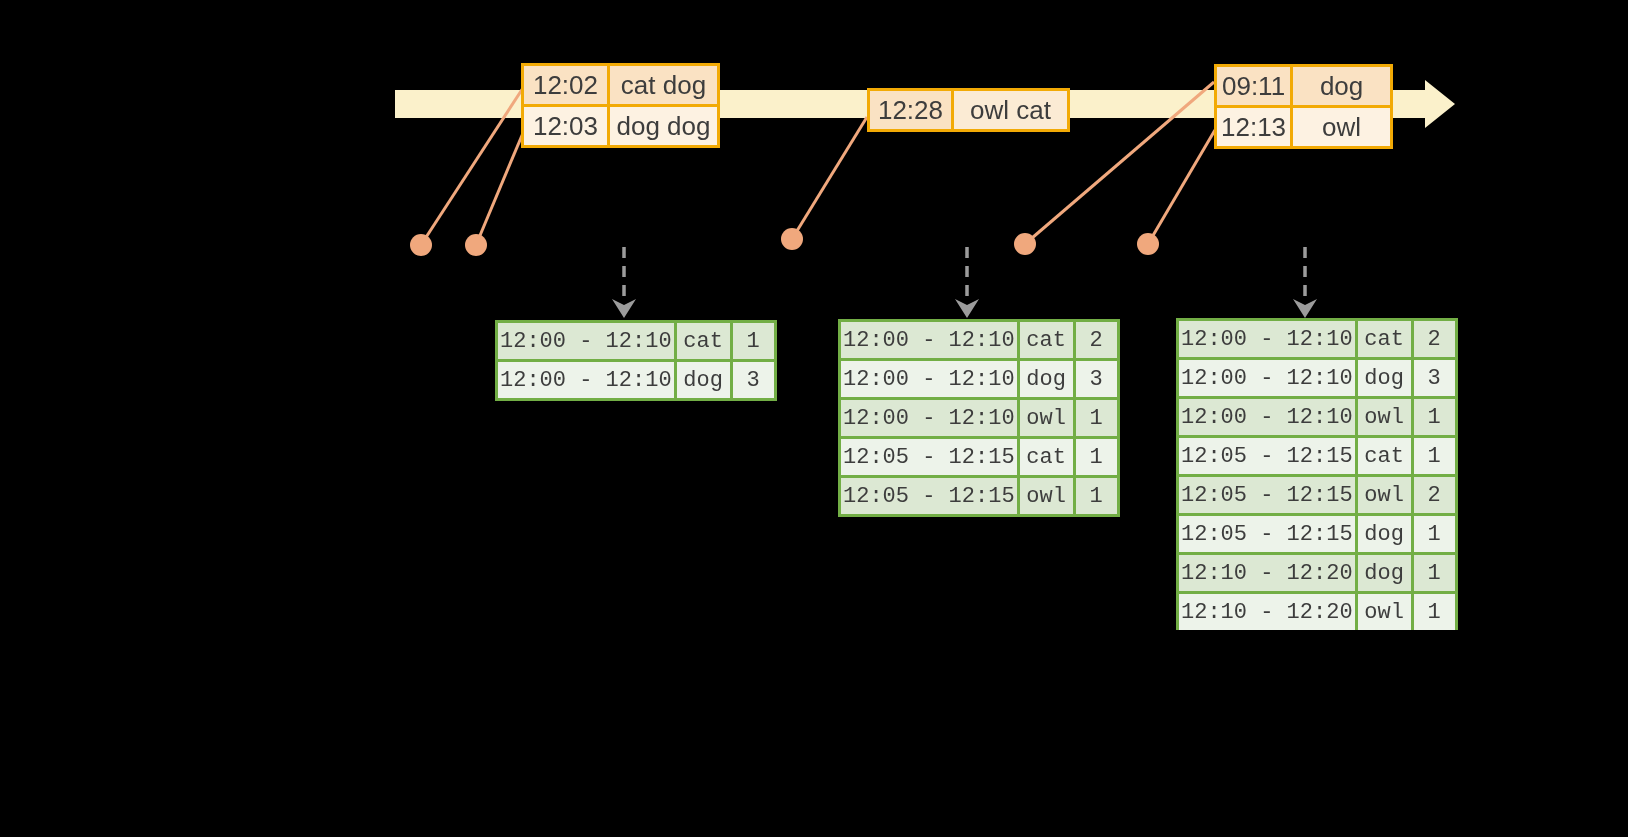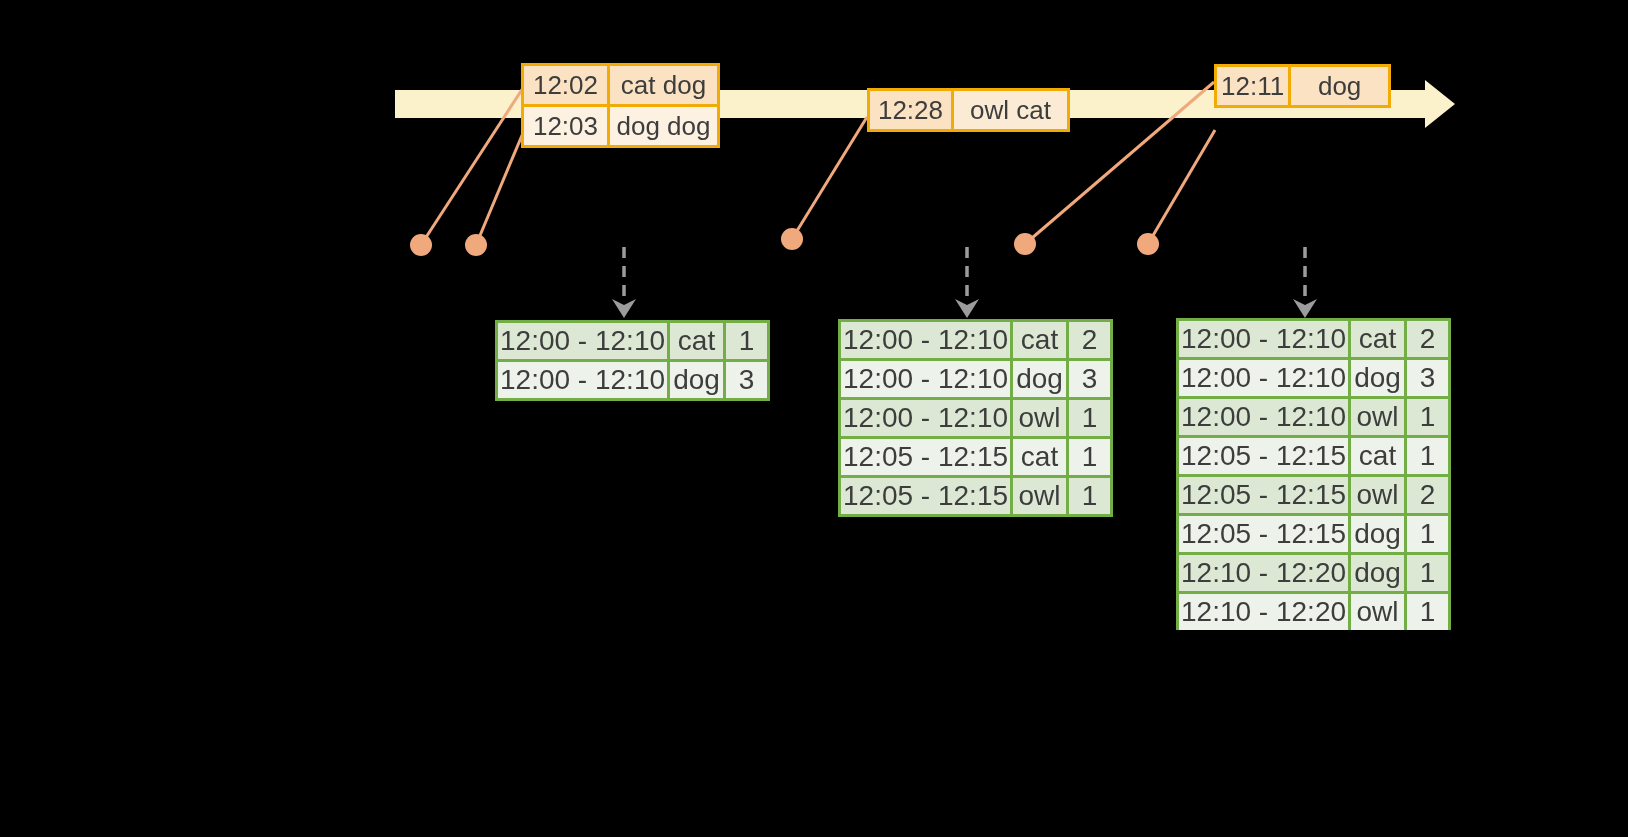--- a/index.html
+++ b/index.html
@@ -38,21 +38,21 @@
   .event-table td.mid{background:var(--event-row-mid);text-align:center;}
   .event-table td.light{background:var(--event-row-light);margin-left:24px;}
 
   #event-t1{left:521px;top:63px;}
   #event-t1 .c-time{width:86px;} #event-t1 .c-word{width:110px;}
   #event-t2{left:867px;top:88px;}
   #event-t2 .c-time{width:84px;} #event-t2 .c-word{width:116px;}
   #event-t3{left:1214px;top:64px;}
   #event-t3 .c-time{width:74px;} #event-t3 .c-word{width:100px;}
 
-  .result-table{font-size:28px;}
+  .result-table{font-size:22px;font-family:Liberation Mono, monospace;}
   .result-table td{border:3px solid var(--result-border);height:36px;padding:0 2px;}
   .result-table tr:nth-child(odd) td{background:var(--result-row-dark);}
   .result-table tr:nth-child(even) td{background:var(--result-row-light);}
   .result-table .c-win{width:146px;} .result-table .c-word{width:56px;} .result-table .c-count{width:44px;}
 
   #result-t1{left:495px;top:320px;}
   #result-t2{left:838px;top:319px;}
   #result-t3{left:1176px;top:318px;}
 </style>
 </head>
@@ -125,23 +125,27 @@
       </tbody>
   </table>
 
   <table id="event-t3" class="event-table">
     <colgroup>
         <col class="c-time">
         <col class="c-word">
       </colgroup>
     <tbody>
         <tr>
-          <td class="dark">12:11</td>
+          <td class="dark">09:11</td>
           <td class="dark">dog</td>
         </tr>
+        <tr>
+          <td class="light">12:13</td>
+          <td class="light">owl</td>
+        </tr>
       </tbody>
   </table>
 
   <table id="result-t1" class="result-table">
     <colgroup>
         <col class="c-win">
         <col class="c-word">
         <col class="c-count">
       </colgroup>
     <tbody>

